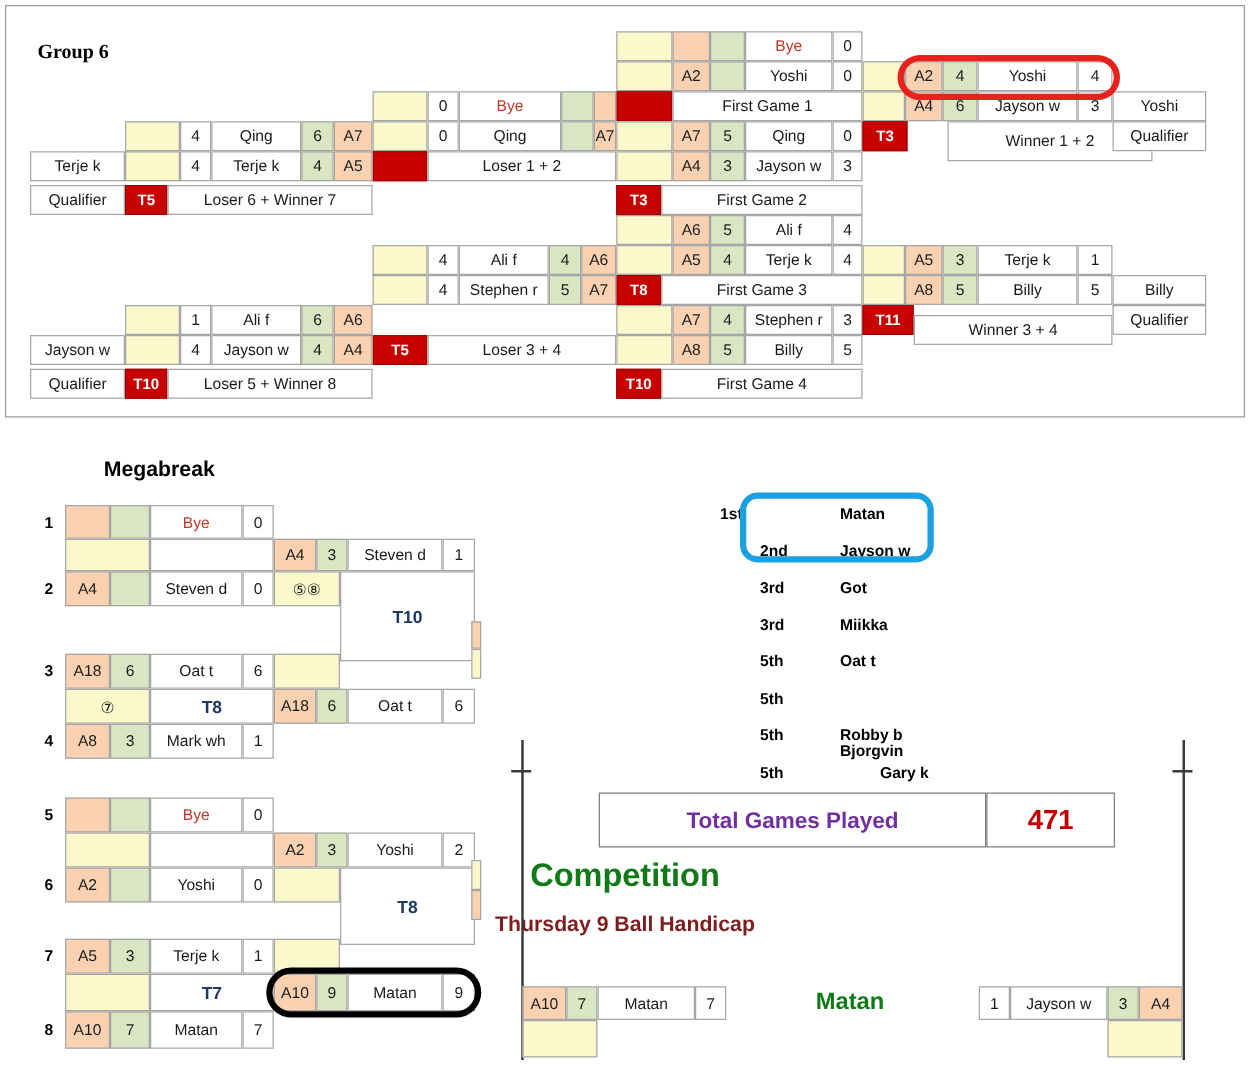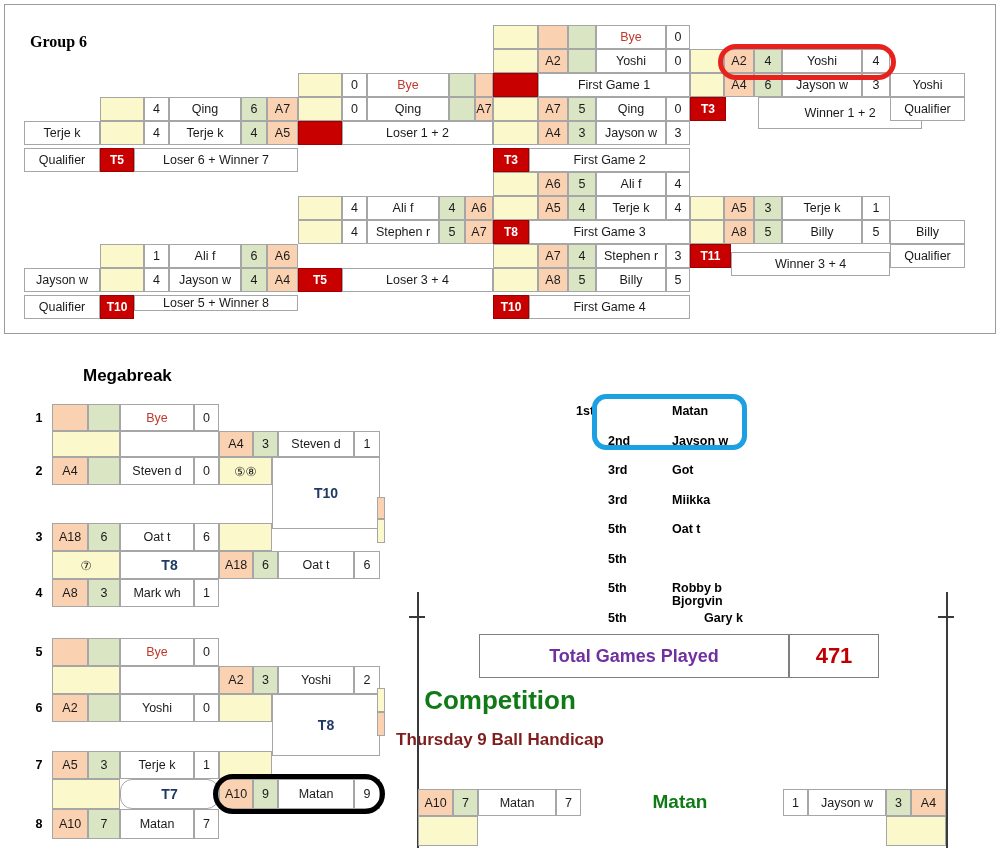--- a/index.html
+++ b/index.html
@@ -281,21 +281,21 @@
       <div class="cell c-white" style="left: 24px; top: 268px; width: 76px; height: 24px;">Jayson w</div>
       <div class="cell c-yellow" style="left: 100px; top: 268px; width: 44px; height: 24px;"></div>
       <div class="cell c-white" style="left: 144px; top: 268px; width: 25px; height: 24px;">4</div>
       <div class="cell c-white" style="left: 169px; top: 268px; width: 72px; height: 24px;">Jayson w</div>
       <div class="cell c-green" style="left: 241px; top: 268px; width: 26px; height: 24px;">4</div>
       <div class="cell c-peach" style="left: 267px; top: 268px; width: 31px; height: 24px;">A4</div>
       <div class="cell c-red t-label" style="left: 493px; top: 295px; width: 36px; height: 24px;">T10</div>
       <div class="cell c-white" style="left: 529px; top: 295px; width: 161px; height: 24px;">First Game 4</div>
       <div class="cell c-white" style="left: 24px; top: 295px; width: 76px; height: 24px;">Qualifier</div>
       <div class="cell c-red t-label" style="left: 100px; top: 295px; width: 34px; height: 24px;">T10</div>
-      <div class="cell c-white" style="left: 134px; top: 295px; width: 164px; height: 16px;">Loser 5 + Winner 8</div>
+      <div class="cell c-white" style="left: 134px; top: 295px; width: 164px; height: 24px;">Loser 5 + Winner 8</div>
     </div>
 
   <div class="oval oval-red" style="left:718px; top:44px; width:178px; height:36px;"></div>
 
   <div class="mega-title" style="left:83px; top:366px;">Megabreak</div>
 
   <div id="mega-cells">
       <div class="cell c-peach" style="left: 52px; top: 404px; width: 36px; height: 27px;"></div>
       <div class="cell c-green" style="left: 88px; top: 404px; width: 32px; height: 27px;"></div>
       <div class="cell c-white bye" style="left: 120px; top: 404px; width: 74px; height: 27px;">Bye</div>
@@ -342,21 +342,21 @@
       <div class="cell c-white" style="left: 120px; top: 694px; width: 74px; height: 28px;">Yoshi</div>
       <div class="cell c-white" style="left: 194px; top: 694px; width: 25px; height: 28px;">0</div>
       <div class="cell c-yellow" style="left: 219px; top: 694px; width: 53px; height: 28px;"></div>
       <div class="cell c-white bold-blue" style="left: 272px; top: 694px; width: 108px; height: 62px;">T8</div>
       <div class="cell c-peach" style="left: 52px; top: 751px; width: 36px; height: 28px;">A5</div>
       <div class="cell c-green" style="left: 88px; top: 751px; width: 32px; height: 28px;">3</div>
       <div class="cell c-white" style="left: 120px; top: 751px; width: 74px; height: 28px;">Terje k</div>
       <div class="cell c-white" style="left: 194px; top: 751px; width: 25px; height: 28px;">1</div>
       <div class="cell c-yellow" style="left: 219px; top: 751px; width: 53px; height: 28px;"></div>
       <div class="cell c-yellow" style="left: 52px; top: 779px; width: 68px; height: 30px;"></div>
-      <div class="cell c-white bold-blue" style="left: 120px; top: 779px; width: 99px; height: 30px; border-radius: 12px;">T7</div>
+      <div class="cell c-white bold-blue" style="left: 120px; top: 779px; width: 99px; height: 30px;">T7</div>
       <div class="cell c-peach" style="left: 219px; top: 779px; width: 34px; height: 30px;">A10</div>
       <div class="cell c-green" style="left: 253px; top: 779px; width: 25px; height: 30px;">9</div>
       <div class="cell c-white" style="left: 278px; top: 779px; width: 76px; height: 30px;">Matan</div>
       <div class="cell c-white" style="left: 354px; top: 779px; width: 26px; height: 30px;">9</div>
       <div class="cell c-peach" style="left: 52px; top: 809px; width: 36px; height: 30px;">A10</div>
       <div class="cell c-green" style="left: 88px; top: 809px; width: 32px; height: 30px;">7</div>
       <div class="cell c-white" style="left: 120px; top: 809px; width: 74px; height: 30px;">Matan</div>
       <div class="cell c-white" style="left: 194px; top: 809px; width: 25px; height: 30px;">7</div>
     </div>
   <div id="mega-seeds">
@@ -393,21 +393,21 @@
       <div class="rank-name" style="left: 672px; top: 572px; width: 140px; height: 18px; margin-top: 20px;">Bjorgvin</div>
       <div class="rank-pos" style="left: 608px; top: 579px; width: 40px; height: 18px;">5th</div>
       <div class="rank-name" style="left: 672px; top: 579px; width: 140px; height: 18px;">Robby b</div>
       <div class="rank-pos" style="left: 608px; top: 608.5px; width: 40px; height: 18px;">5th</div>
       <div class="rank-name" style="left: 672px; top: 608.5px; width: 140px; height: 18px; margin-left: 32px;">Gary k</div>
     </div>
 
   <div class="oval oval-blue" style="left:592px; top:394px; width:155px; height:56px;"></div>
 
   <div class="totals-label" style="left:479px; top:634px; width:310px; height:44px;">Total Games Played</div>
-  <div class="totals-value" style="left:789px; top:634px; width:90px; height:44px;">471</div>
+  <div class="totals-value" style="left:789px; top:634px; width:103px; height:44px;">471</div>
 
   <div class="comp-title" style="left:0px; top:685px;">Competition</div>
   <div class="comp-sub" style="left:0px; top:730px;">Thursday 9 Ball Handicap</div>
   <div class="winner-name" style="left:600px; top:791px; width:160px;">Matan</div>
 
   <div class="vline" style="left:417px; top:592px; height:256px;"></div>
   <div class="dash" style="left:409px; top:616px; width:16px;"></div>
   <div class="vline" style="left:946px; top:592px; height:256px;"></div>
   <div class="dash" style="left:938px; top:616px; width:16px;"></div>
 

